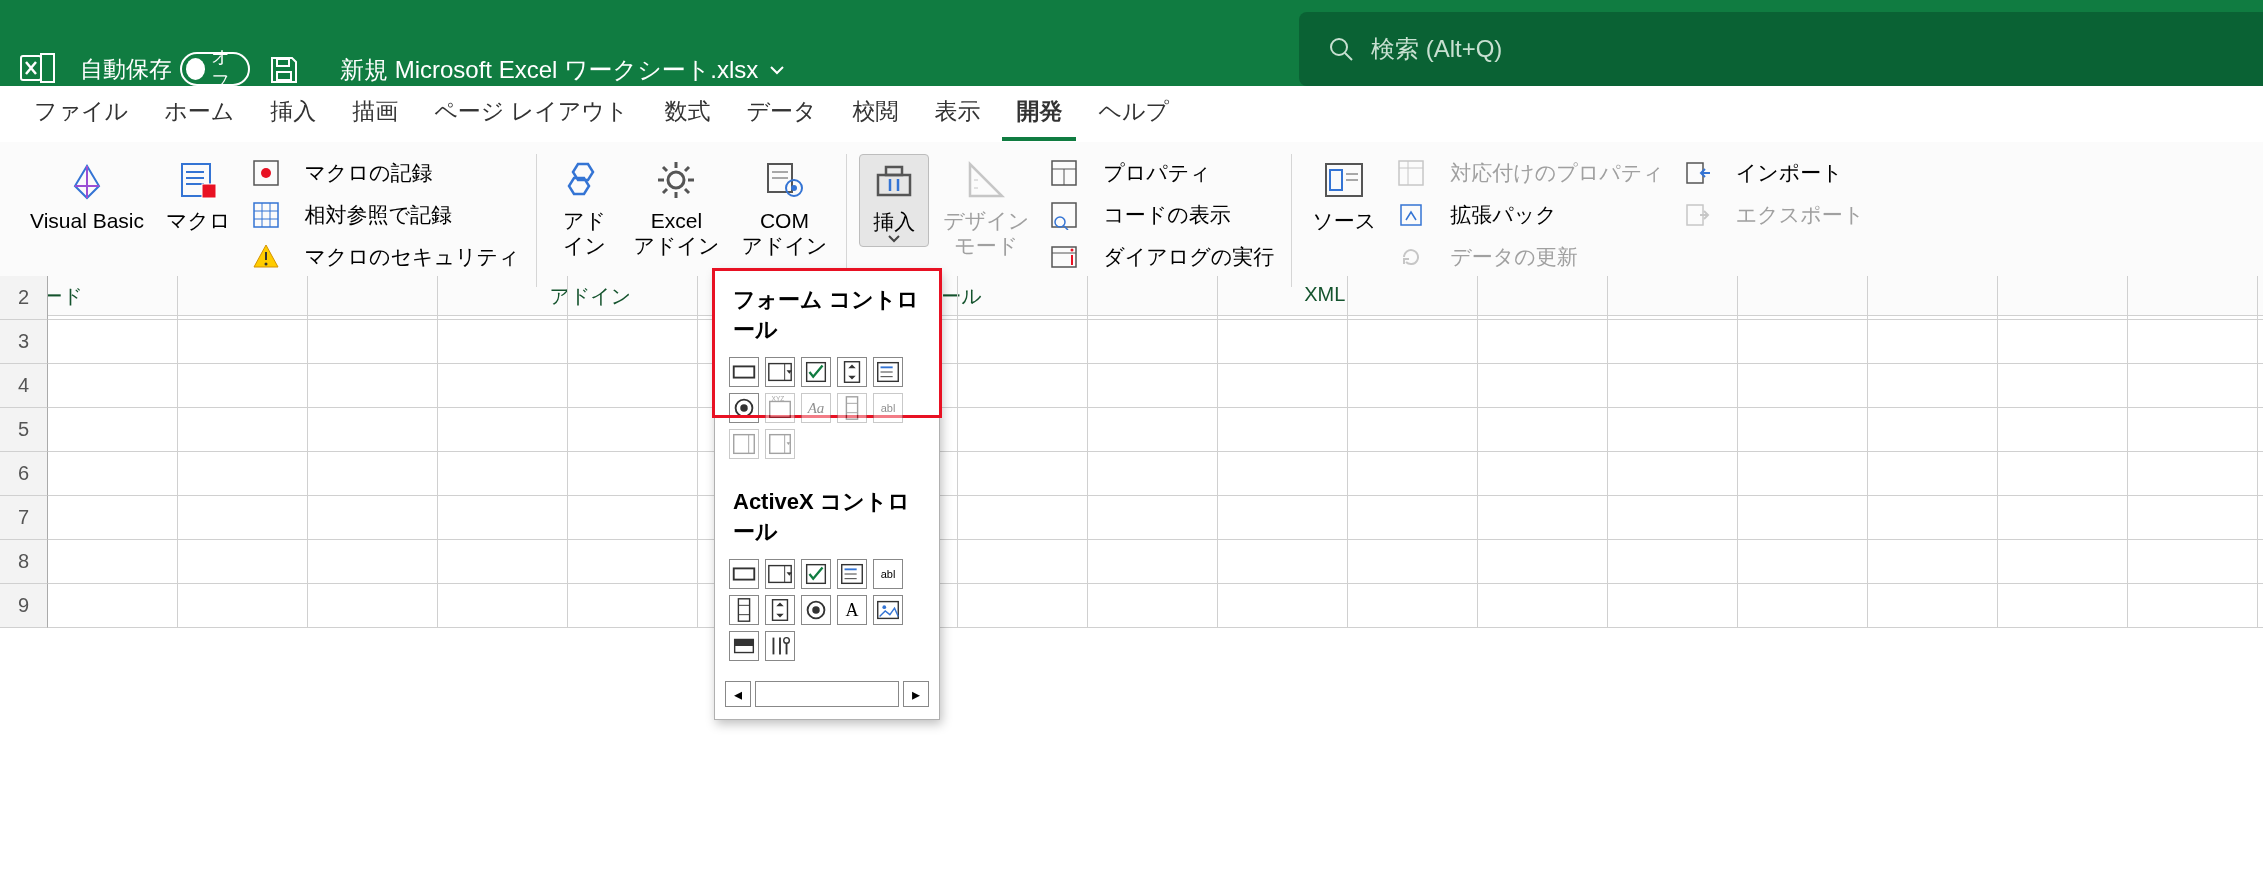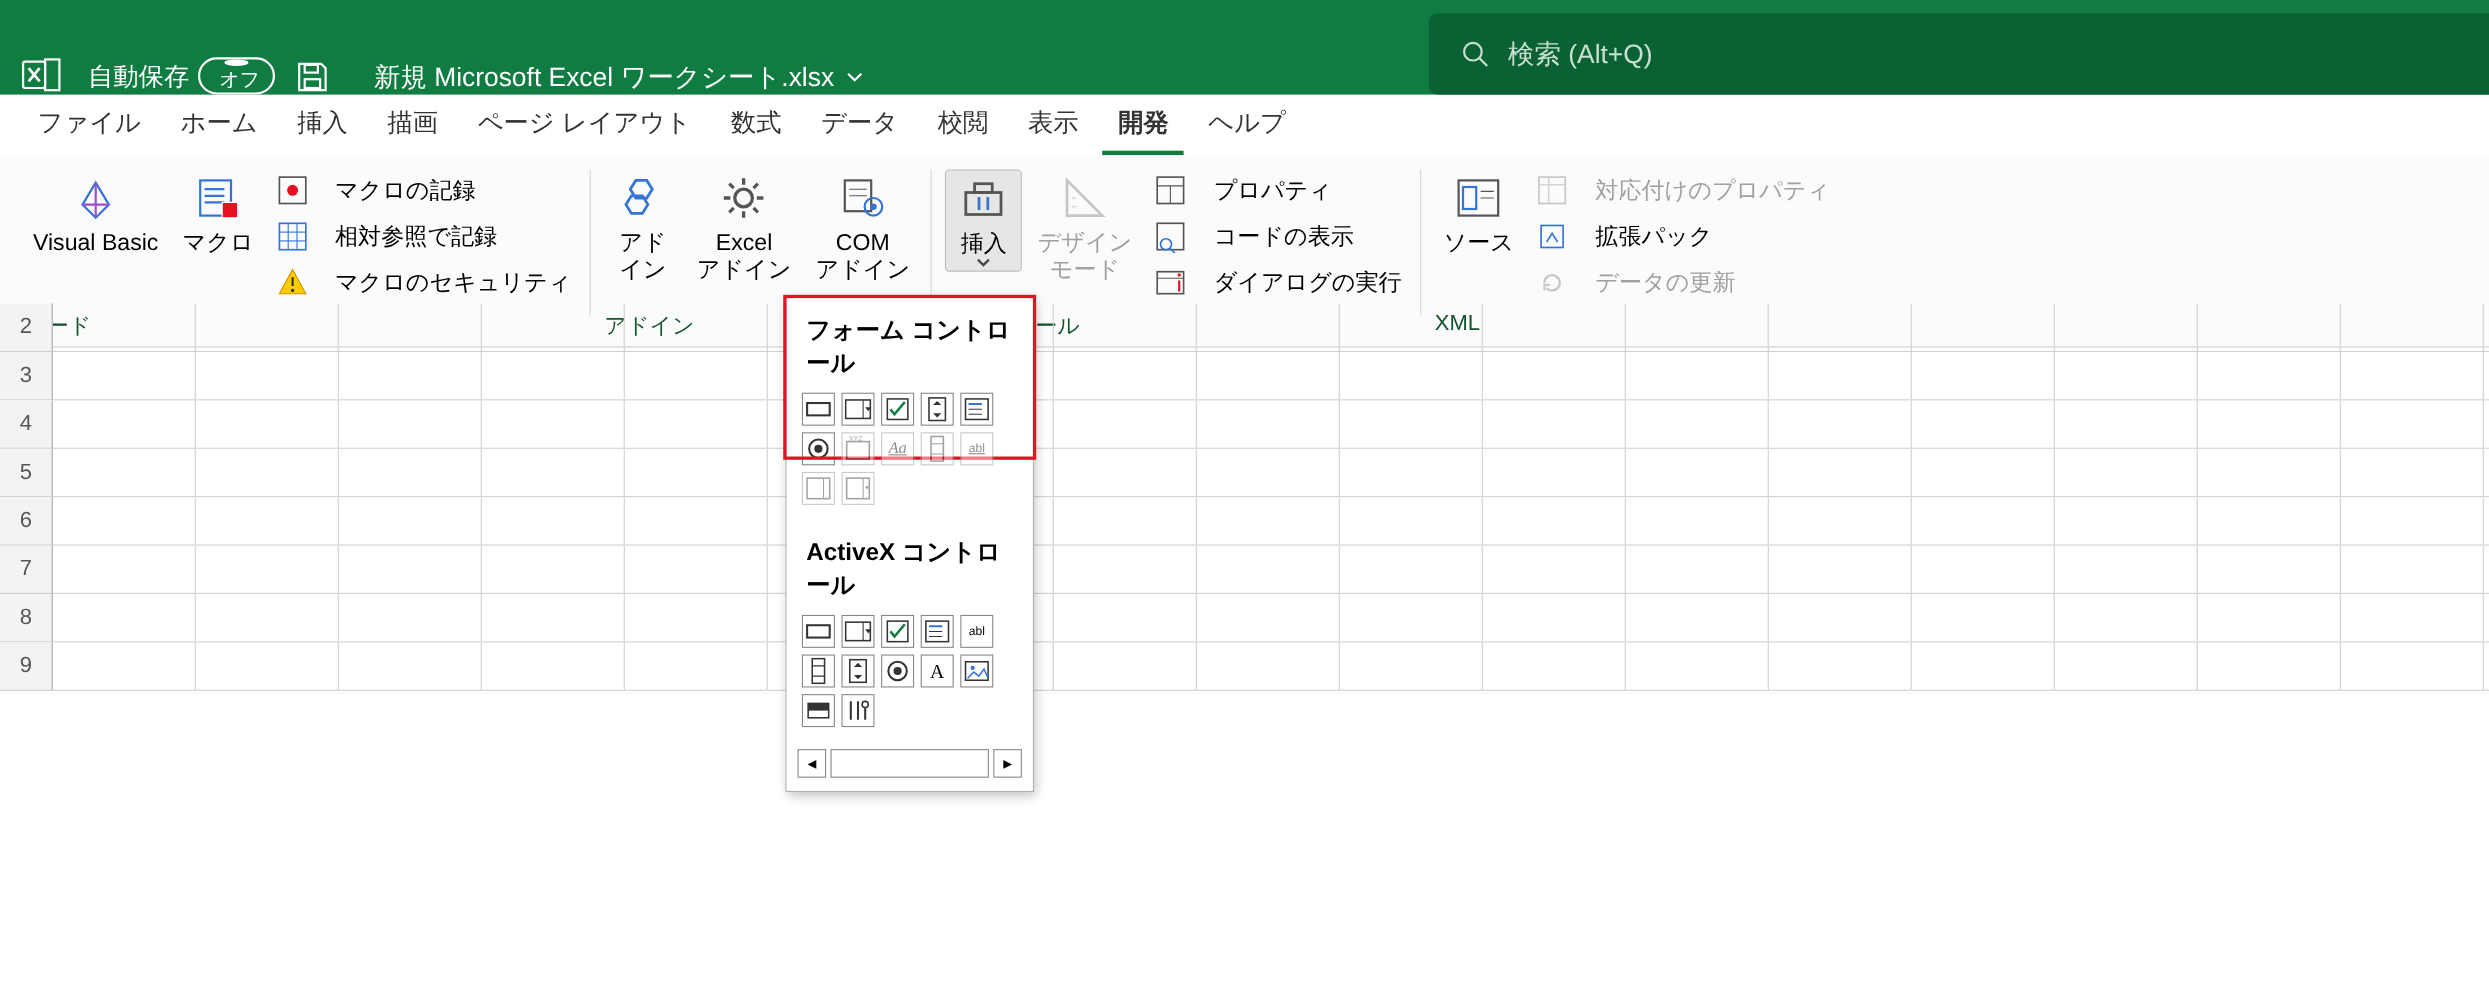--- a/index.html
+++ b/index.html
@@ -2,21 +2,21 @@
 <html><head>
 <meta charset="utf-8">
 <style>
 * { margin: 0; padding: 0; box-sizing: border-box; font-family: "Yu Gothic UI", "Segoe UI", Meiryo, sans-serif; }
 body { background: #fff; width: 2263px; height: 893px; overflow: hidden; }
 
 
 .titlebar { background: #107c41; height: 86px; display: flex; align-items: flex-end; padding: 0 20px; color: #fff; position: relative; }
 .titlebar .app-icon { width: 36px; height: 36px; margin-right: 24px; }
 .autosave { display: flex; align-items: center; font-size: 23px; margin-right: 18px; gap: 8px; }
-.toggle { width: 70px; height: 34px; border: 2px solid #fff; border-radius: 17px; display: flex; align-items: center; padding: 0 4px; position: relative; flex-direction: column; }
+.toggle { width: 70px; height: 34px; border: 2px solid #fff; border-radius: 17px; display: flex; align-items: center; padding: 0 4px; position: relative; }
 .toggle .knob { width: 22px; height: 22px; border-radius: 50%; background: #fff; }
 .toggle .txt { color: #fff; font-size: 18px; margin-left: 6px; }
 .save-icon { width: 32px; height: 32px; margin-right: 40px; cursor: pointer; }
 .filename { font-size: 24px; display: flex; align-items: center; gap: 10px; }
 .search { position: absolute; right: 0; top: 12px; bottom: 0; width: 964px; background: #0a6234; border-radius: 8px 0 0 8px; display: flex; align-items: center; padding: 0 28px; gap: 16px; }
 .search svg { width: 28px; height: 28px; }
 .search .ph { font-size: 24px; color: #c8e0d1; }
 
 
 .tabs { height: 56px; display: flex; align-items: center; padding: 0 20px; gap: 8px; border-bottom: 1px solid transparent; }
@@ -40,21 +40,21 @@
 
 .smallcol { display: flex; flex-direction: column; gap: 4px; }
 .smallbtn { display: flex; align-items: center; gap: 24px; padding: 4px 6px; cursor: pointer; border-radius: 4px; font-size: 21px; white-space: nowrap; }
 .smallbtn .ic { width: 30px; height: 30px; display: flex; align-items: center; justify-content: center; }
 
 
 .popup { position: absolute; left: 714px; top: 270px; width: 226px; background: #fff; border: 1px solid #b0b0b0; box-shadow: 2px 4px 10px rgba(0,0,0,0.25); z-index: 20; }
 .popup .section-title { font-size: 22px; font-weight: 600; padding: 14px 18px 8px 18px; }
 .popup .iconrow { display: flex; flex-wrap: wrap; gap: 6px; padding: 4px 14px 14px 14px; }
 .popup .ctl { width: 30px; height: 30px; border: 1px solid #888; display:flex; align-items:center; justify-content:center; cursor:pointer; font-size:15px; background:#fff; }
-.popup .ctl.dim { opacity: 0.45; text-decoration: underline; }
+.popup .ctl.dim { opacity: 0.45; }
 .popup .hl { position:absolute; border:3px solid #e81123; pointer-events:none; left:-3px; right:-3px; top:-3px; height:150px; }
 .popup .scroller { display:flex; align-items:center; padding:6px 10px 12px 10px; gap:4px; }
 .popup .scroller .arrow { width:26px; height:26px; border:1px solid #888; display:flex; align-items:center; justify-content:center; }
 .popup .scroller .track { flex:1; height:26px; border:1px solid #888; }
 
 
 .sheet { position: absolute; top: 316px; left: 0; right: 0; bottom: 0; }
 .rowheads { position:absolute; left:0; top:-40px; width:48px; }
 .rowheads div { height:44px; border-bottom:1px solid #d0d0d0; border-right:1px solid #aaa; display:flex; align-items:center; justify-content:center; font-size:20px; color:#555; background:#f3f3f3; }
 .gridcells { position:absolute; left:48px; right:0; top:-40px; bottom:0; }
@@ -324,20 +324,40 @@
         <div class="smallbtn disabled">
           <span class="ic">
               <svg viewBox="0 0 30 30">
                 <path d="M8 15 a7 7 0 1 1 2 5" fill="none" stroke="#888" stroke-width="2"></path>
                 <path d="M8 22 l0 -5 l5 0" fill="none" stroke="#888" stroke-width="2"></path>
               </svg>
             </span>
           <span class="lbl">データの更新</span>
         </div>
       </div>
+      <div class="smallcol">
+        <div class="smallbtn">
+          <span class="ic">
+              <svg viewBox="0 0 30 30">
+                <rect x="5" y="5" width="16" height="20" fill="none" stroke="#555" stroke-width="1.5"></rect>
+                <path d="M28 15 l-8 0 M23 11 l-4 4 l4 4" fill="none" stroke="#3474d4" stroke-width="2"></path>
+              </svg>
+            </span>
+          <span class="lbl">インポート</span>
+        </div>
+        <div class="smallbtn disabled">
+          <span class="ic">
+              <svg viewBox="0 0 30 30">
+                <rect x="5" y="5" width="16" height="20" fill="none" stroke="#888" stroke-width="1.5"></rect>
+                <path d="M18 15 l8 0 M22 11 l4 4 l-4 4" fill="none" stroke="#888" stroke-width="2"></path>
+              </svg>
+            </span>
+          <span class="lbl">エクスポート</span>
+        </div>
+      </div>
     </div>
     <div class="group-label">XML</div>
   </div>
 
 </div>
 
 <div class="popup">
   <div class="hl"></div>
   <div class="section-title">フォーム コントロール</div>
   <div class="iconrow">

